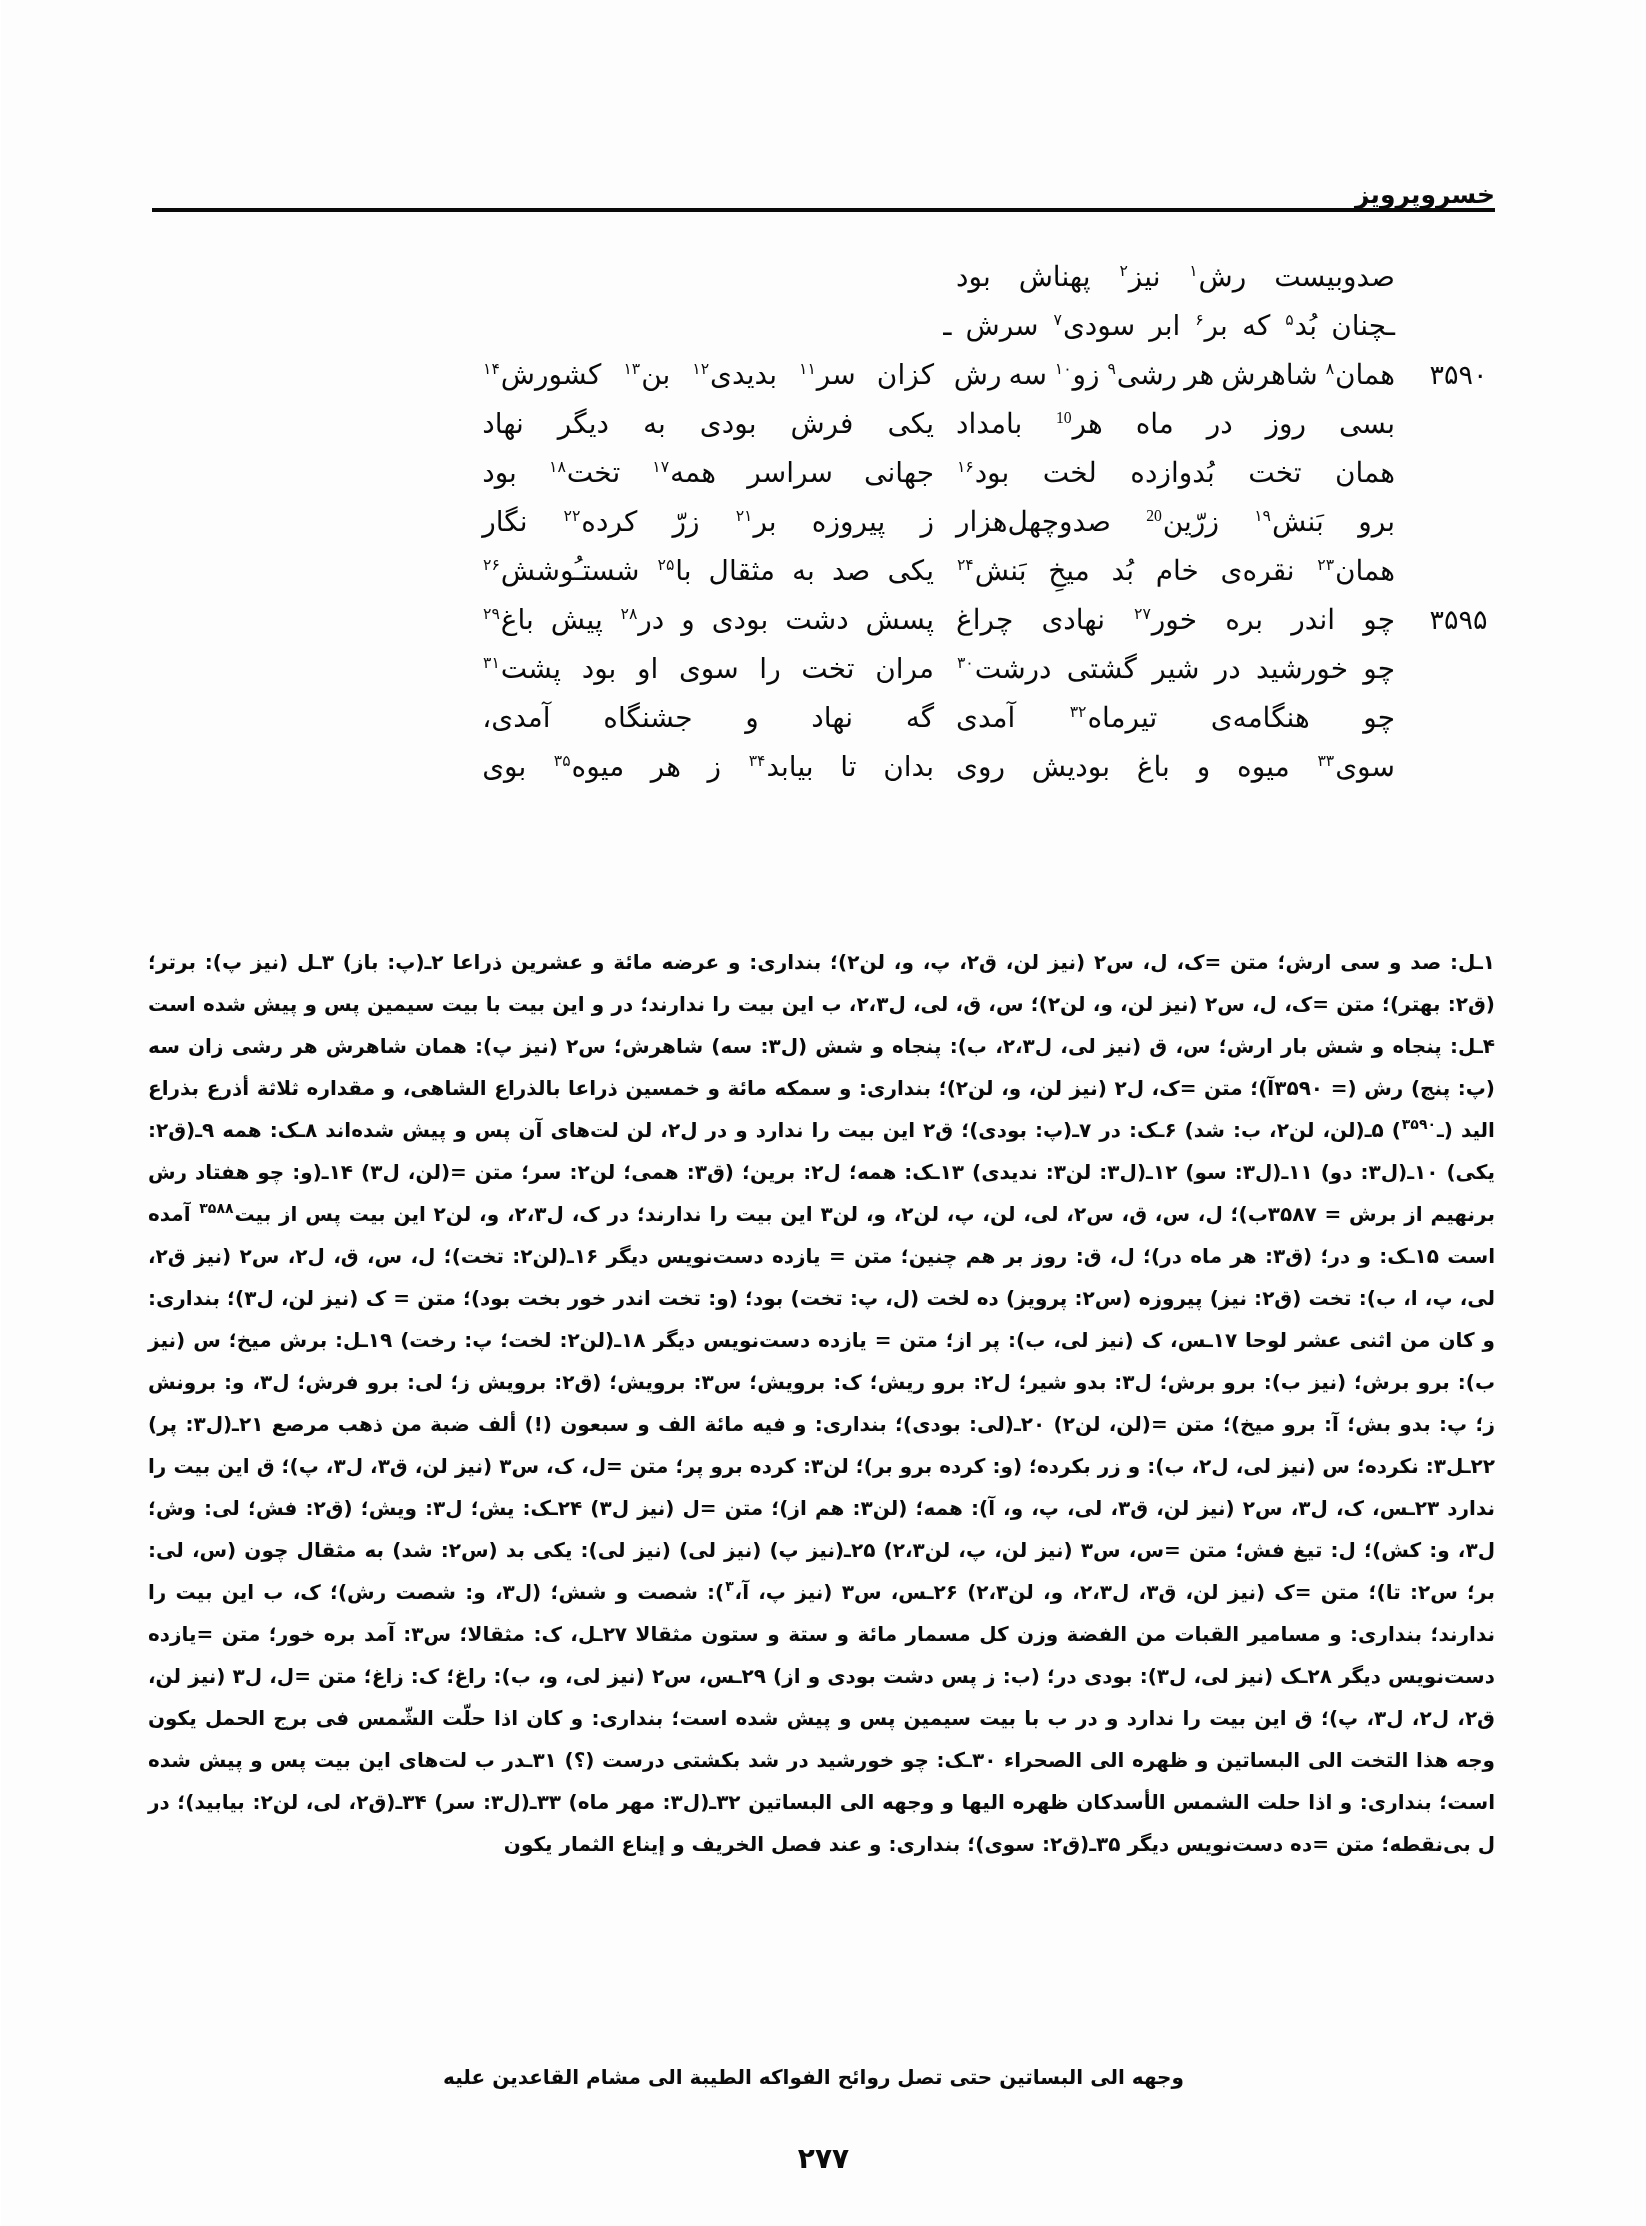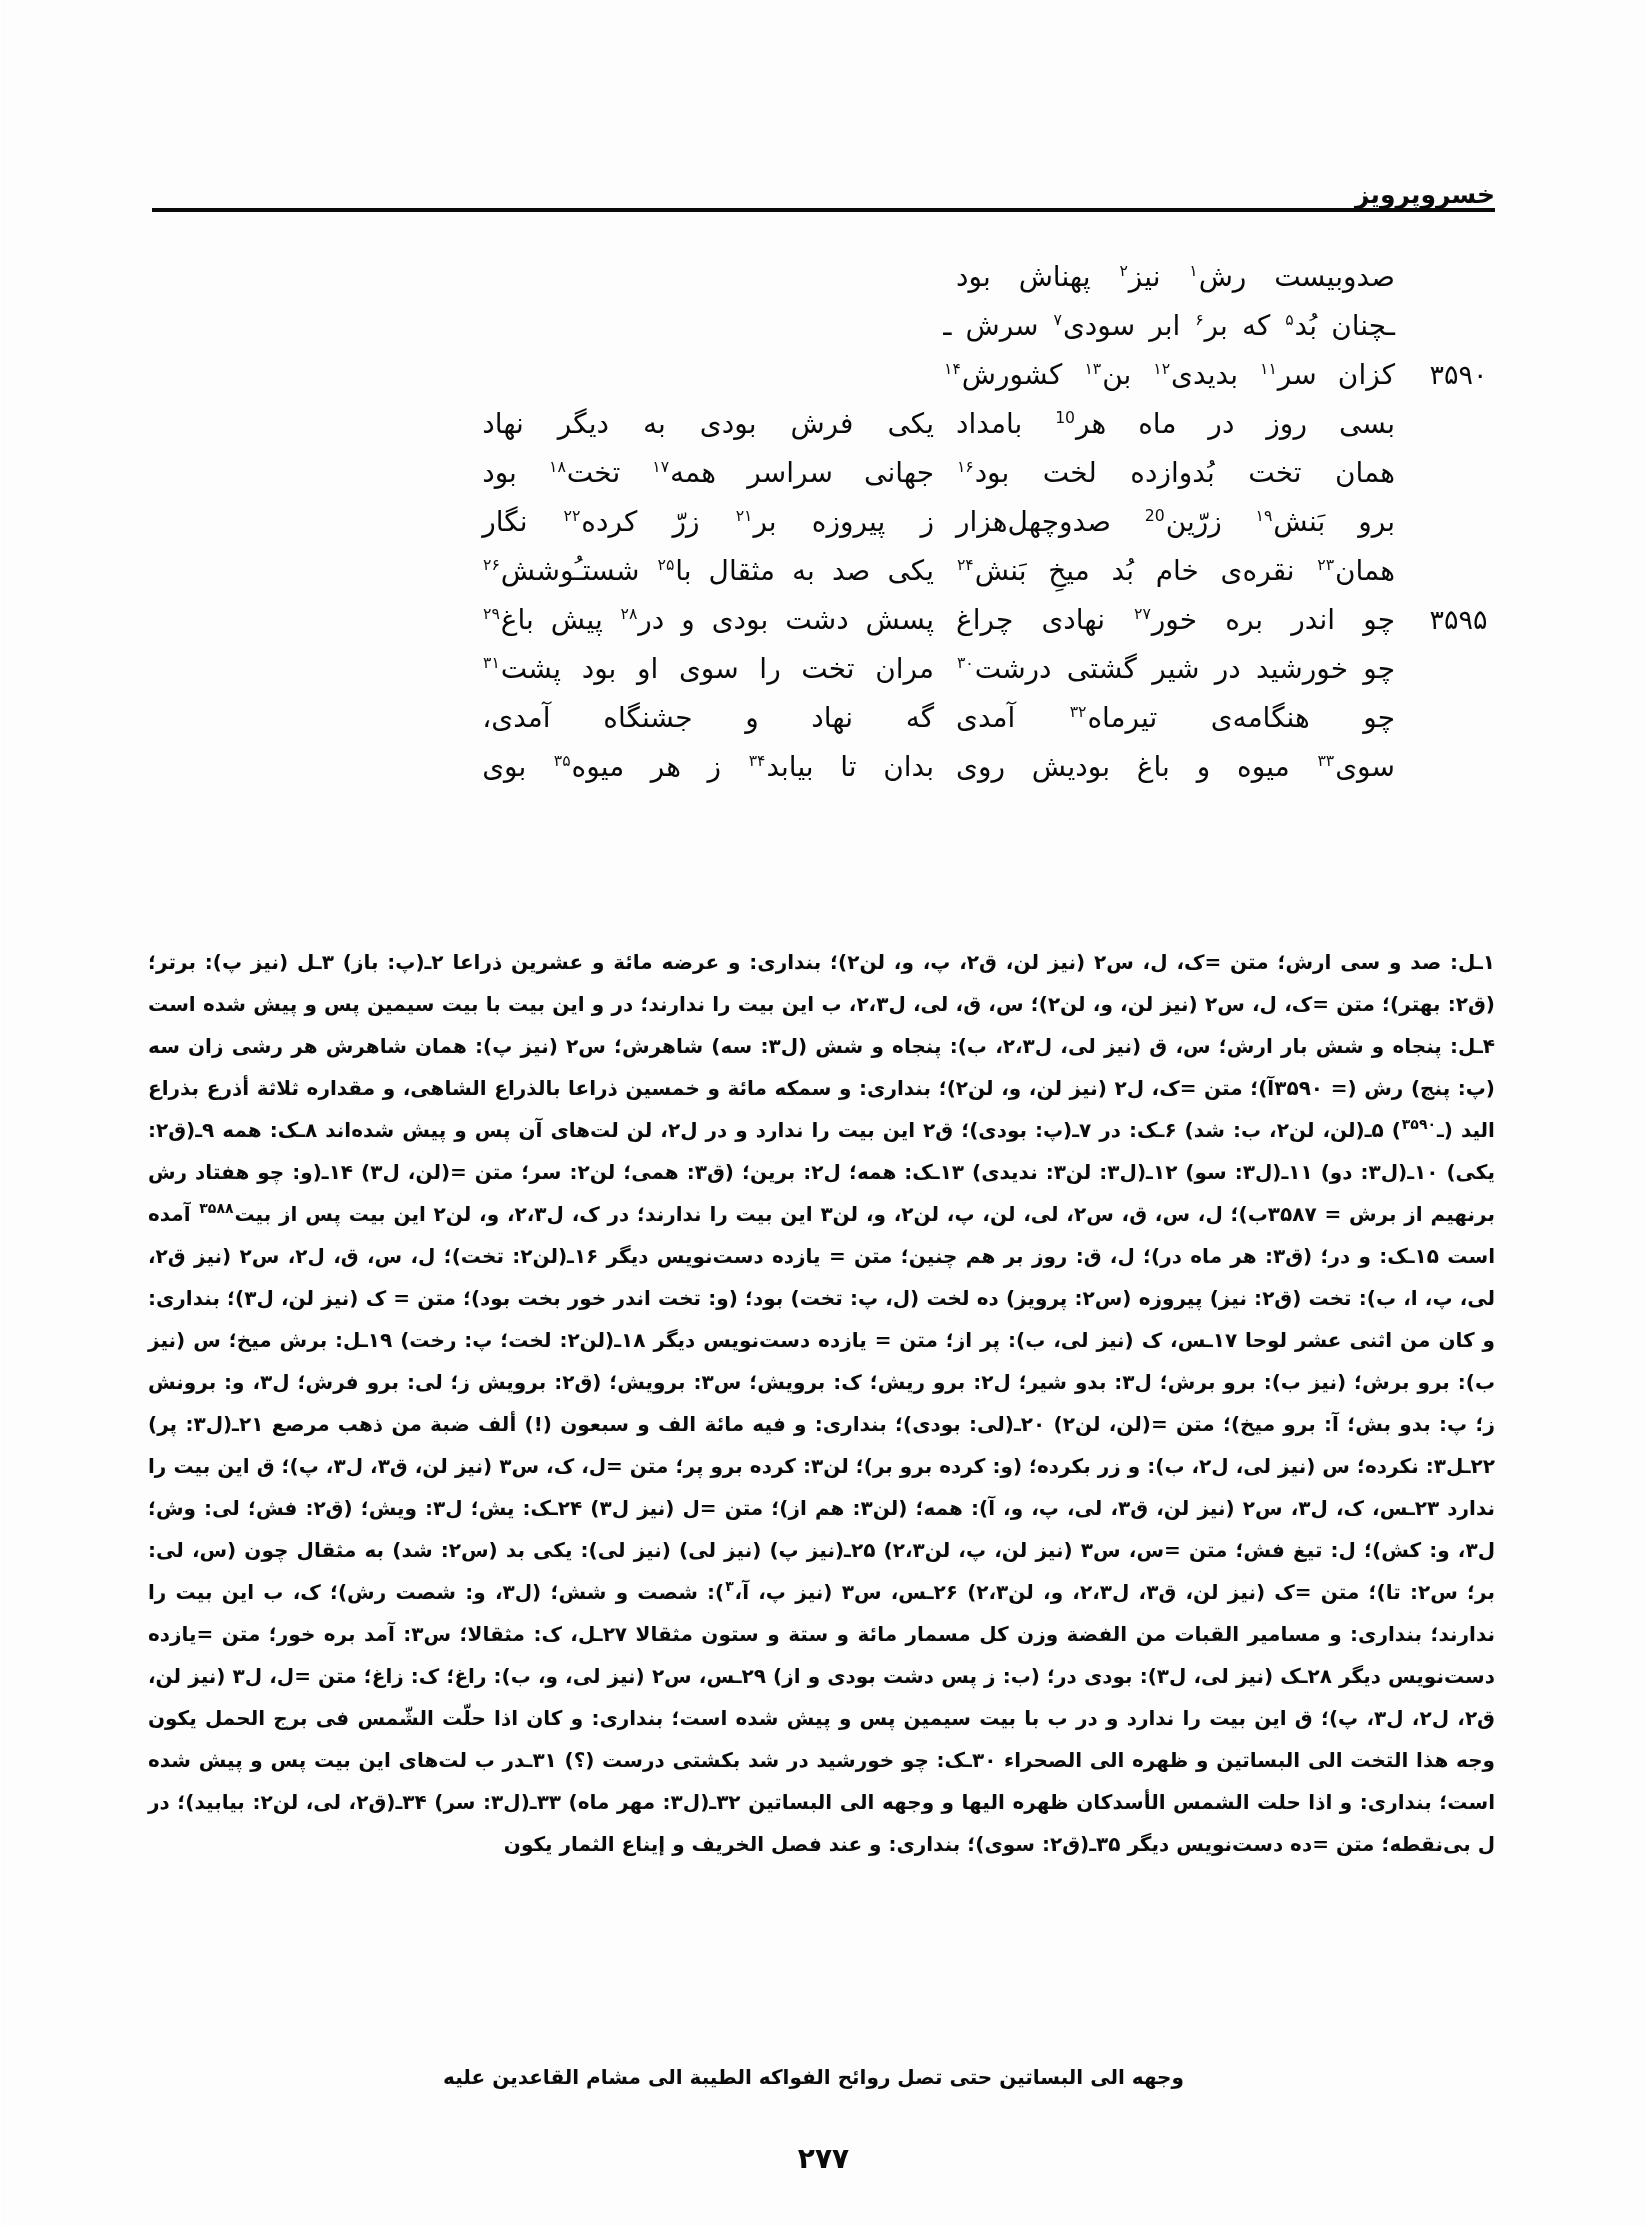--- a/index.html
+++ b/index.html
@@ -77,20 +77,21 @@
   }
   .hemistich {
     flex: 0 0 auto;
     box-sizing: border-box;
   }
   .hemistich-1 {
     width: 461px;
     padding-left: 22px;
     text-align: justify;
     text-align-last: justify;
+    font-family: Liberation Serif, serif;
   }
   .hemistich-2 {
     width: 461px;
     padding-left: 9.2px;
     text-align: justify;
     text-align-last: justify;
   }
   sup.note {
     font-size: 15.7px;
     vertical-align: super;
@@ -156,20 +157,21 @@
       <div class="bayt">
         <div class="bayt-num"></div>
         <div class="hemistich hemistich-1">صدوبیست رش<sup class="note">۱</sup> نیز<sup class="note">۲</sup> پهناش بود</div>
       </div>
       <div class="bayt">
         <div class="bayt-num"></div>
         <div class="hemistich hemistich-2">ـچنان بُد<sup class="note">۵</sup> که بر<sup class="note">۶</sup> ابر سودی<sup class="note">۷</sup> سرش ـ</div>
       </div>
       <div class="bayt">
         <div class="bayt-num">۳۵۹۰</div>
+        <div class="hemistich hemistich-1">همان<sup class="note">۸</sup> شاهرش هر رشی<sup class="note">۹</sup> زو<sup class="note">۱۰</sup> سه رش</div>
         <div class="hemistich hemistich-2">کزان سر<sup class="note">۱۱</sup> بدیدی<sup class="note">۱۲</sup> بن<sup class="note">۱۳</sup> کشورش<sup class="note">۱۴</sup></div>
       </div>
       <div class="bayt">
         <div class="bayt-num"></div>
         <div class="hemistich hemistich-1">بسی روز در ماه هر<sup class="note">10</sup> بامداد</div>
         <div class="hemistich hemistich-2">یکی فرش بودی به دیگر نهاد</div>
       </div>
       <div class="bayt">
         <div class="bayt-num"></div>
         <div class="hemistich hemistich-1">همان تخت بُدوازده لخت بود<sup class="note">۱۶</sup></div>

